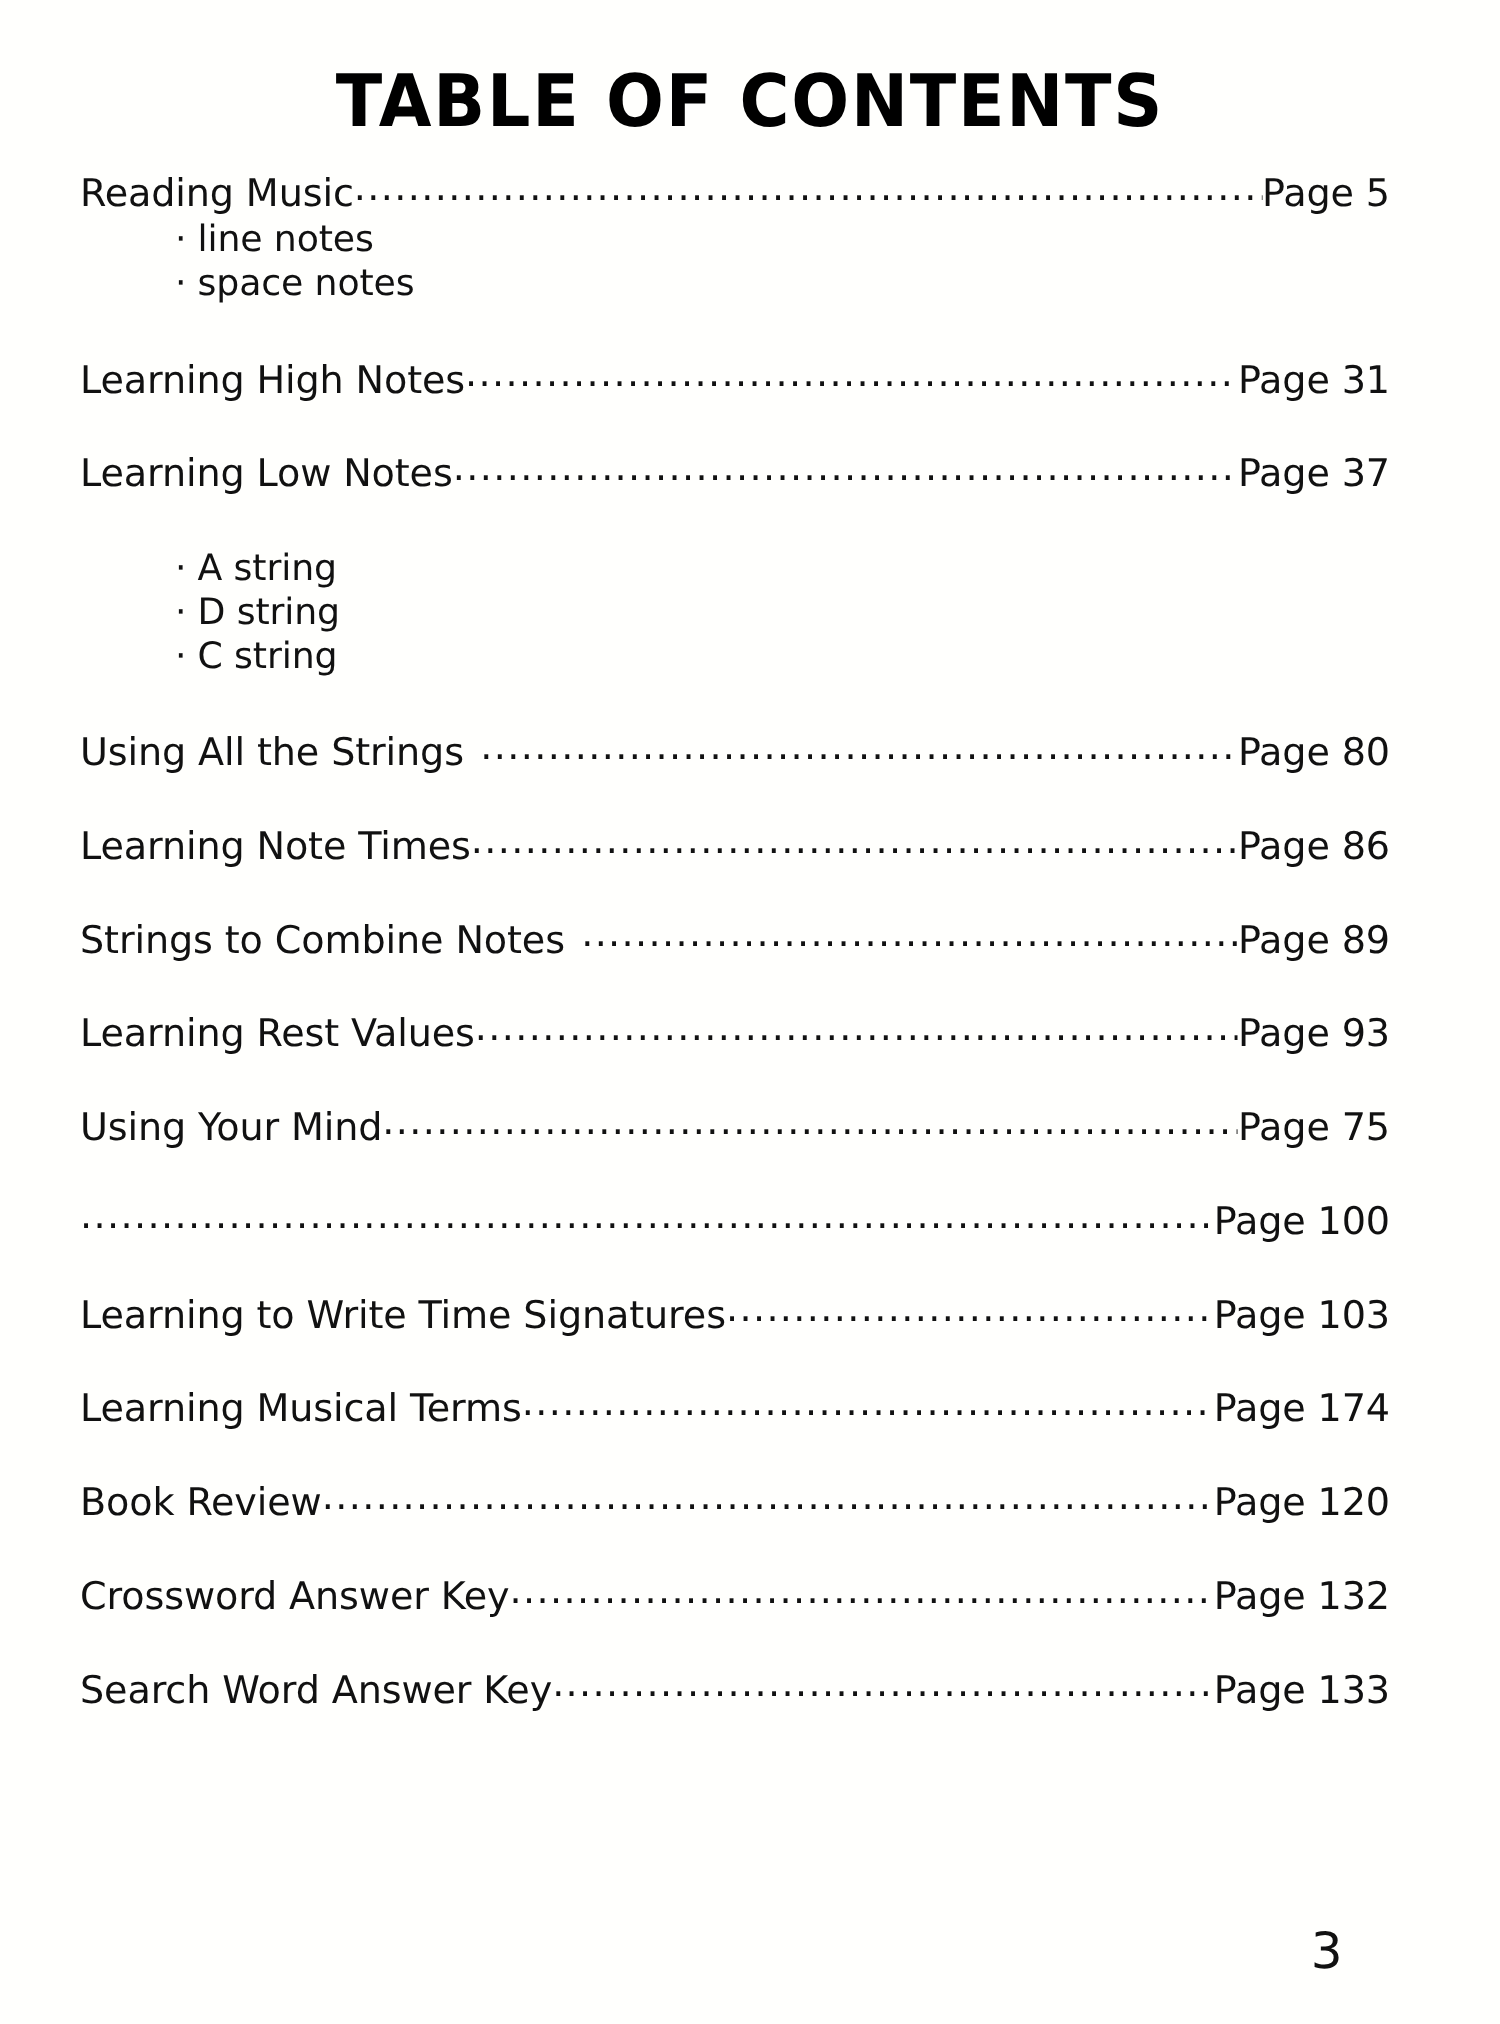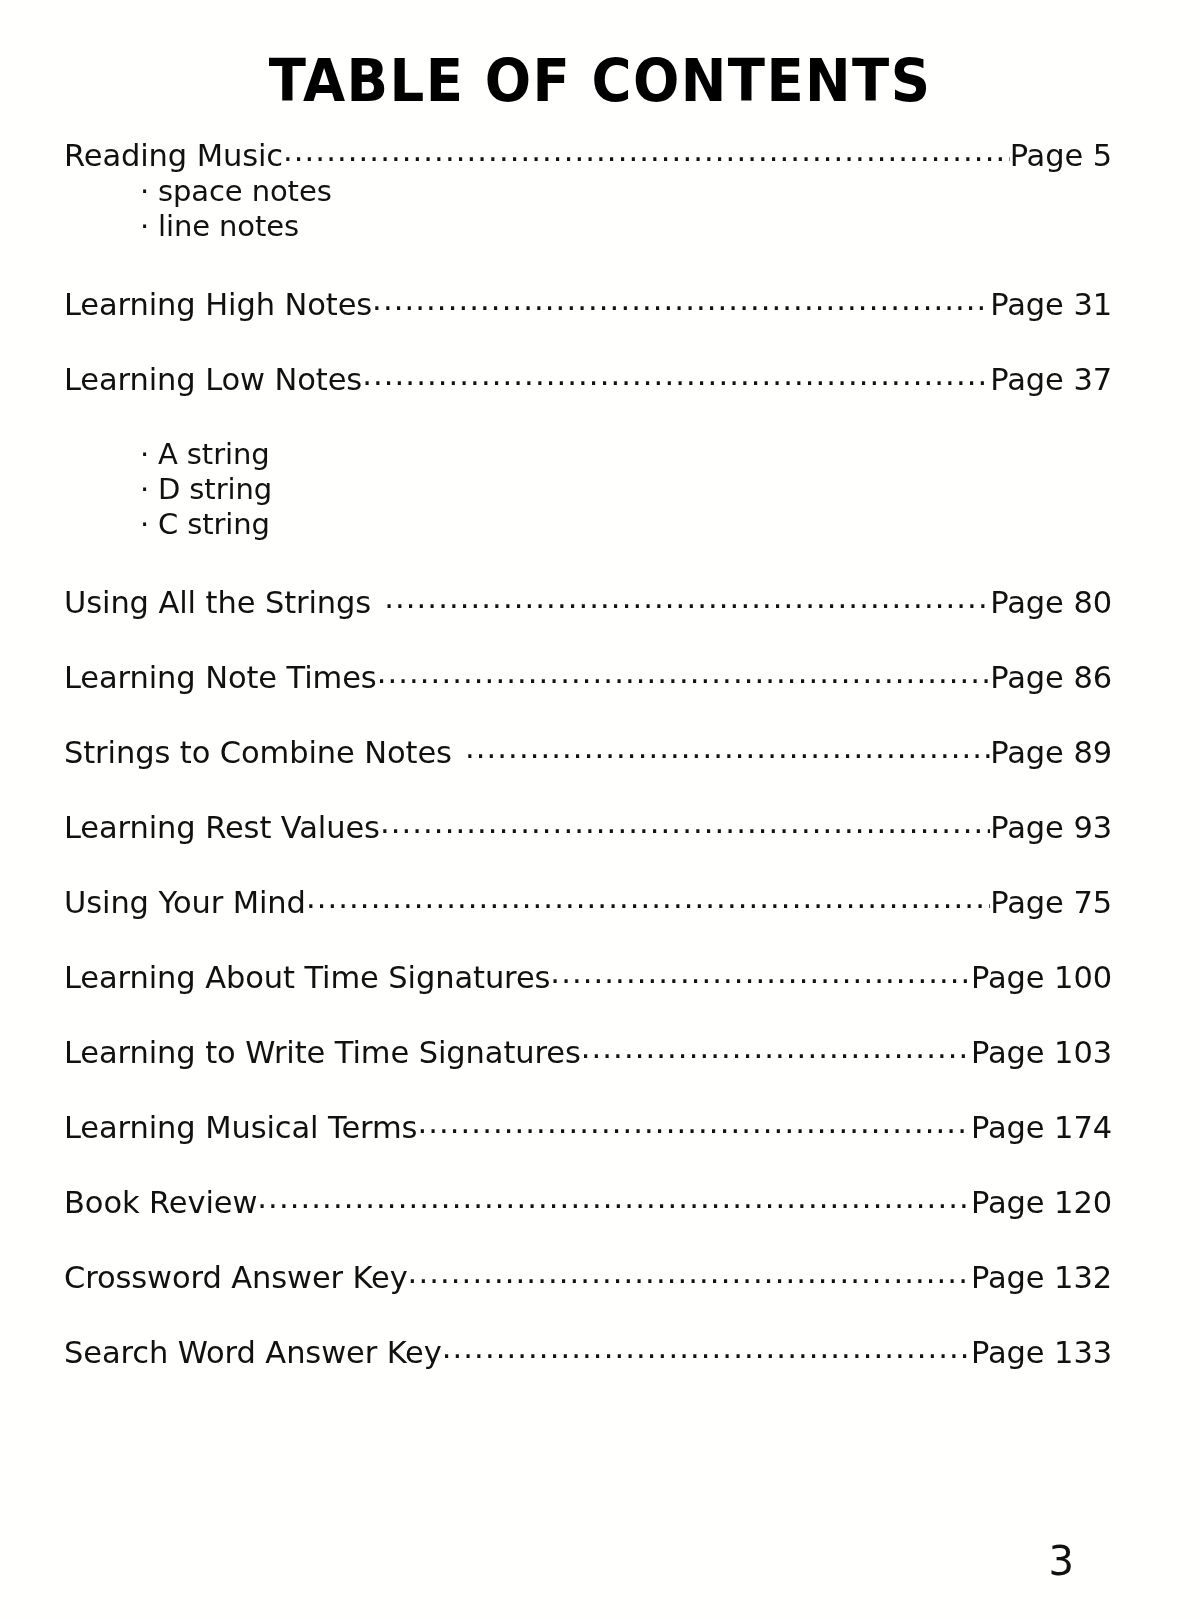--- a/index.html
+++ b/index.html
@@ -148,22 +148,22 @@
   <div class="toc-title">TABLE OF CONTENTS</div>
 
   <div class="toc-list">
       <div class="entry-block">
         <div class="entry">
           <span class="entry-title">Reading Music</span>
           <span class="leaders"></span>
           <span class="entry-page">Page 5</span>
         </div>
         <ul class="sub-list">
+          <li class="sub-item"><span class="sub-bullet">·</span><span>line notes</span></li>
           <li class="sub-item"><span class="sub-bullet">·</span><span>space notes</span></li>
-          <li class="sub-item"><span class="sub-bullet">·</span><span>line notes</span></li>
         </ul>
       </div>
       <div class="gap-after-sub"></div>
       <div class="entry-block">
         <div class="entry">
           <span class="entry-title">Learning High Notes</span>
           <span class="leaders"></span>
           <span class="entry-page">Page 31</span>
         </div>
       </div>
@@ -219,21 +219,20 @@
       <div class="entry-block">
         <div class="entry">
           <span class="entry-title">Using Your Mind</span>
           <span class="leaders"></span>
           <span class="entry-page">Page 75</span>
         </div>
       </div>
       <div class="gap-plain"></div>
       <div class="entry-block">
         <div class="entry">
-          <span class="entry-title">Learning About Time Signatures</span>
           <span class="leaders"></span>
           <span class="entry-page">Page 100</span>
         </div>
       </div>
       <div class="gap-plain"></div>
       <div class="entry-block">
         <div class="entry">
           <span class="entry-title">Learning to Write Time Signatures</span>
           <span class="leaders"></span>
           <span class="entry-page">Page 103</span>

